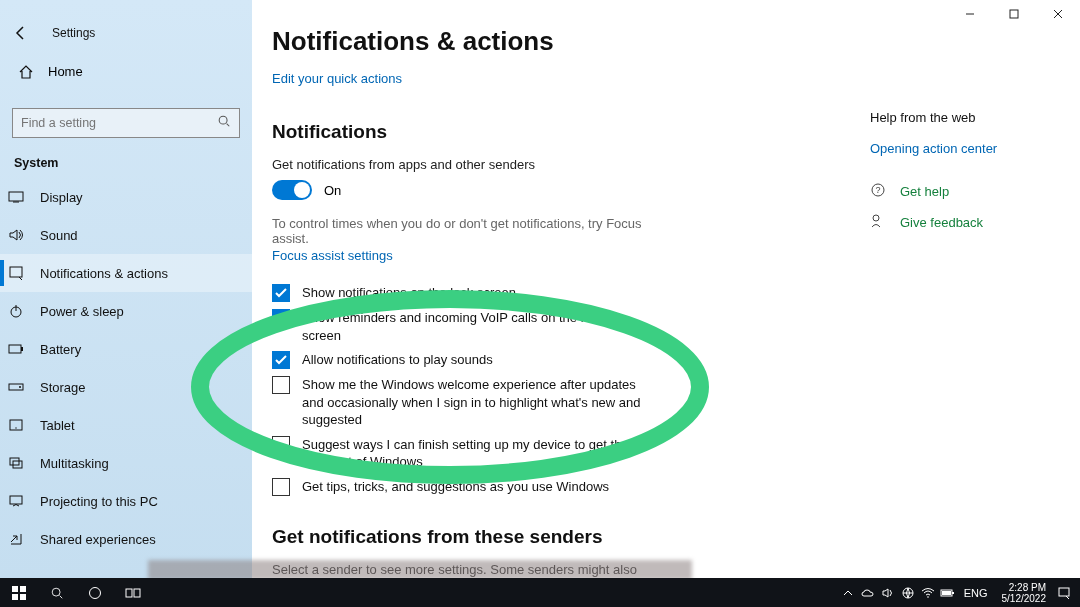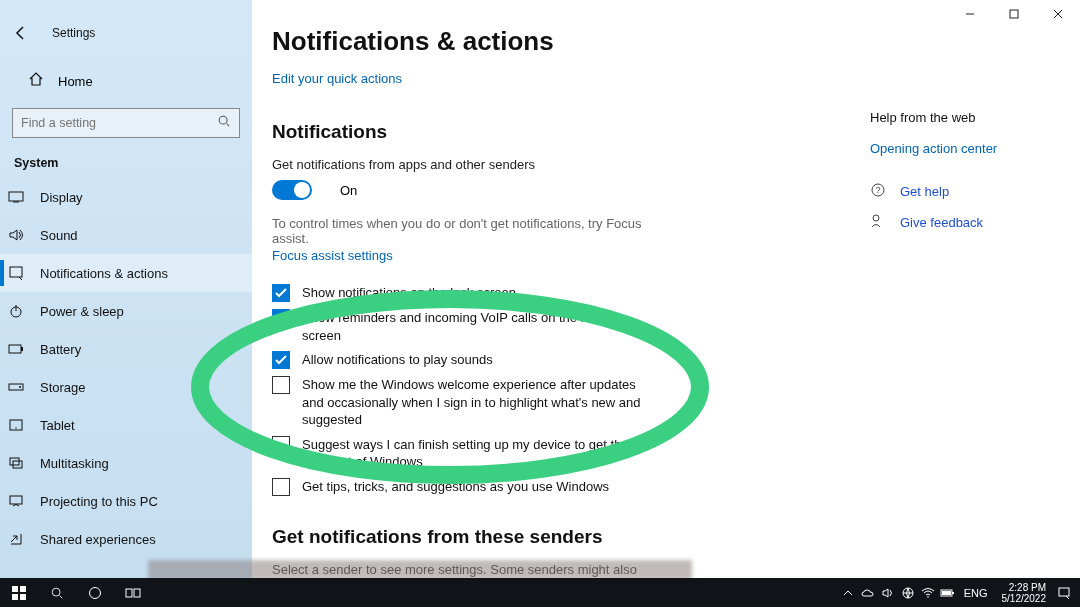--- a/index.html
+++ b/index.html
@@ -4,21 +4,21 @@
 <style>
   * { box-sizing: border-box; margin: 0; padding: 0; font-family: "Segoe UI", sans-serif; }
   html, body { width: 1080px; height: 607px; overflow: hidden; background: #fff; }
   .app { width: 1080px; height: 578px; display: flex; position: relative; }
 
   
   .sidebar { width: 252px; height: 100%; background: linear-gradient(#d4e8f7, #c5def0); display:flex; flex-direction:column; }
   .side-top { display:flex; align-items:center; padding:8px 8px 0 8px; height:34px;margin-top:12px;}
   .back-btn { width:26px; height:26px; display:flex; align-items:center; justify-content:center; cursor:pointer; }
   .app-title { margin-left:18px; font-size:12px; color:#111; }
-  .home-row { display:flex; align-items:center; padding:0 28px; margin-top:18px; height:34px; cursor:pointer;}
+  .home-row { display:flex; padding:0 18px; margin-top:18px; height:34px; cursor:pointer;}
   .home-row .lbl { margin-left:14px; font-size:13px; }
   .search-wrap { padding: 10px 12px 0 12px; }
   .search { width:100%; height:30px; border:1px solid #888; background:#e8f1f8; display:flex; align-items:center; padding:0 8px; }
   .search input { flex:1; border:none; outline:none; background:transparent; font-size:12.5px; color:#555;}
   .section-label { padding:18px 14px 8px 14px; font-size:12.5px; font-weight:600; color:#111;}
   .nav { display:flex; flex-direction:column; }
   .nav-item { display:flex; align-items:center; height:38px; padding-left:8px; cursor:pointer; position:relative; font-size:13px; color:#111;}
   .nav-item .ic { width:16px; height:16px; display:flex; align-items:center; justify-content:center;}
   .nav-item .lbl { margin-left:16px; }
   .nav-item.active::before { content:""; position:absolute; left:0; top:6px; bottom:6px; width:4px; background:#0078d4; }
@@ -29,38 +29,38 @@
   .content { flex:1; padding:20px 0 0 20px; overflow:hidden; position:relative;}
   .win-ctrl { position:absolute; top:0; right:0; display:flex; }
   .win-btn { width:44px; height:28px; display:flex; align-items:center; justify-content:center; cursor:pointer;}
   h1.page-title { font-size:26px; font-weight:600; color:#111; margin-top:6px;}
   .quick-link { color:#0066b4; font-size:13px; margin-top:14px; display:inline-block; cursor:pointer;}
   h2.sec { font-size:19px; font-weight:600; margin-top:34px; color:#111;}
   .desc { font-size:13px; color:#222; margin-top:14px;}
   .toggle-row { display:flex; align-items:center; margin-top:8px;}
   .toggle { width:40px; height:20px; border-radius:10px; background:#0078d4; position:relative; cursor:pointer;}
   .toggle::after { content:""; position:absolute; right:2px; top:2px; width:16px; height:16px; background:#fff; border-radius:50%;}
-  .toggle-state { margin-left:28px; font-size:13px;}
+  .toggle-state { margin-left:12px; font-size:13px;}
   .hint { font-size:13px; color:#666; margin-top:16px; max-width:400px;}
   .link { color:#0066b4; font-size:13px; cursor:pointer;}
   .checks { margin-top:20px; display:flex; flex-direction:column; gap:7px; max-width:370px;}
   .chk-row { display:flex; align-items:flex-start; gap:12px; cursor:pointer;}
   .chk { width:18px; height:18px; border:1.5px solid #333; flex-shrink:0; display:flex; align-items:center; justify-content:center;}
   .chk.checked { background:#0078d4; border-color:#0078d4;}
   .chk.checked svg { display:block;}
   .chk svg { display:none; }
   .chk-label { font-size:13px; color:#111; line-height:1.35;}
   .senders-desc { font-size:13px; color:#222; margin-top:14px; max-width:370px;}
 
   
   .help-col { width:210px; padding:110px 18px 0 0; font-size:13px;}
   .help-head { font-weight:400; color:#111; font-size:13px;}
   .help-link { color:#0066b4; margin-top:16px; display:block; cursor:pointer;}
   .help-row { display:flex; align-items:center; gap:14px; margin-top:26px; cursor:pointer;}
-  .help-row .t { color:#1d4ed8;text-align:center; }
+  .help-row .t { color:#15803d;text-align:center; }
 
   
   .annot { position:absolute; left:190px; top:290px; width:520px; height:195px; pointer-events:none; z-index:5;}
   .annot svg { width:100%; height:100%; overflow:visible;}
 
   
   .blurbar { position:absolute; left:148px; bottom:-2px; width:544px; height:20px; background: rgba(140,130,130,0.55); filter: blur(2px); z-index:2;}
 
   
   .taskbar { position:absolute; bottom:0; left:0; width:1080px; height:29px; background:#101318; color:#fff; display:flex; align-items:center; font-size:11px; z-index:10;}

